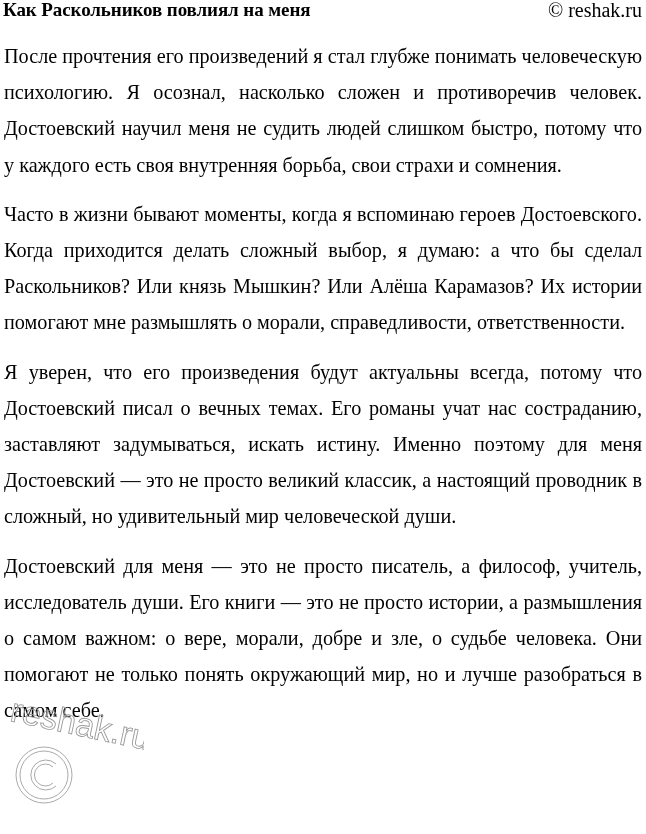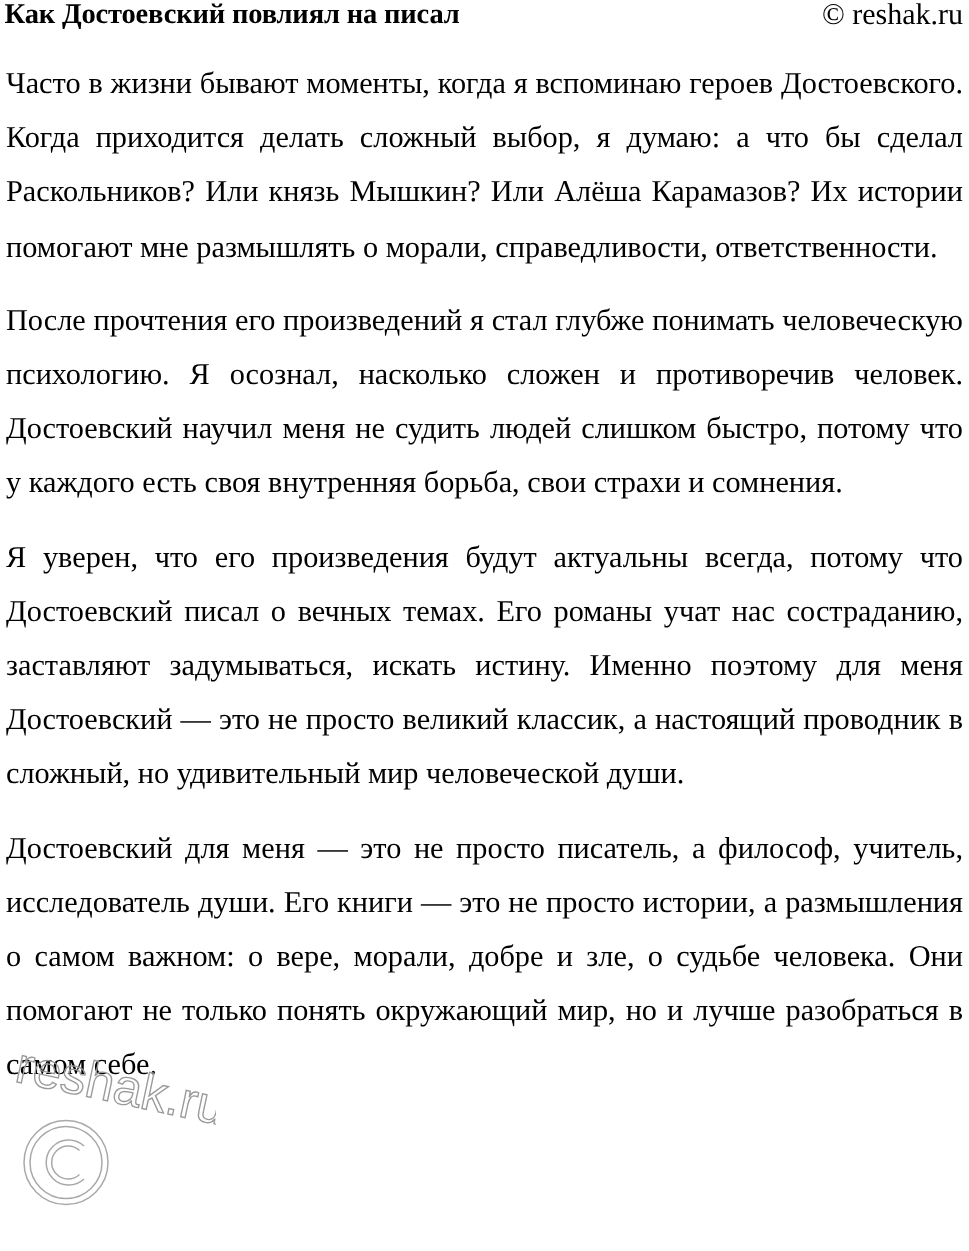--- a/index.html
+++ b/index.html
@@ -61,27 +61,27 @@
       top: 690px;
       width: 140px;
       height: 144px;
       pointer-events: none;
     }
   </style>
 </head>
 <body>
 
 <div class="header">
-  <div class="header-title">Как Достоевский повлиял на писал</div>
+  <div class="header-title">Как Раскольников повлиял на меня</div>
   <div class="header-copyright">© reshak.ru</div>
 </div>
 
 <div class="content">
+  <p class="para">После прочтения его произведений я стал глубже понимать человеческую психологию. Я осознал, насколько сложен и противоречив человек. Достоевский научил меня не судить людей слишком быстро, потому что у каждого есть своя внутренняя борьба, свои страхи и сомнения.</p>
   <p class="para">Часто в жизни бывают моменты, когда я вспоминаю героев Достоевского. Когда приходится делать сложный выбор, я думаю: а что бы сделал Раскольников? Или князь Мышкин? Или Алёша Карамазов? Их истории помогают мне размышлять о морали, справедливости, ответственности.</p>
-  <p class="para">После прочтения его произведений я стал глубже понимать человеческую психологию. Я осознал, насколько сложен и противоречив человек. Достоевский научил меня не судить людей слишком быстро, потому что у каждого есть своя внутренняя борьба, свои страхи и сомнения.</p>
   <p class="para">Я уверен, что его произведения будут актуальны всегда, потому что Достоевский писал о вечных темах. Его романы учат нас состраданию, заставляют задумываться, искать истину. Именно поэтому для меня Достоевский — это не просто великий классик, а настоящий проводник в сложный, но удивительный мир человеческой души.</p>
   <p class="para">Достоевский для меня — это не просто писатель, а философ, учитель, исследователь души. Его книги — это не просто истории, а размышления о самом важном: о вере, морали, добре и зле, о судьбе человека. Они помогают не только понять окружающий мир, но и лучше разобраться в самом себе.</p>
 </div>
 
 <svg class="watermark" viewBox="0 0 140 144" xmlns="http://www.w3.org/2000/svg">
   <g fill="none" stroke="#9a9a9a" stroke-width="1" opacity="0.85">
 
     <g>
       <circle cx="40" cy="85" r="28"></circle>
       <circle cx="40" cy="85" r="24"></circle>

